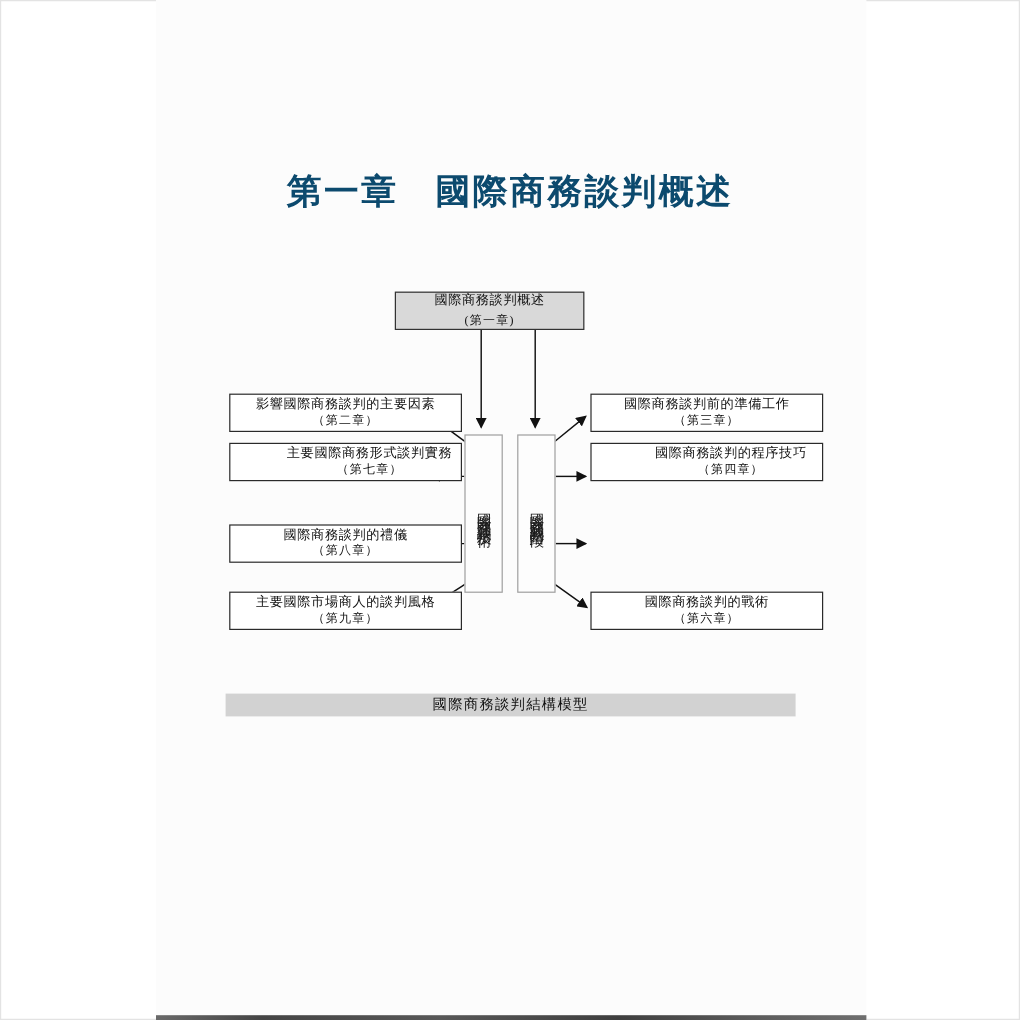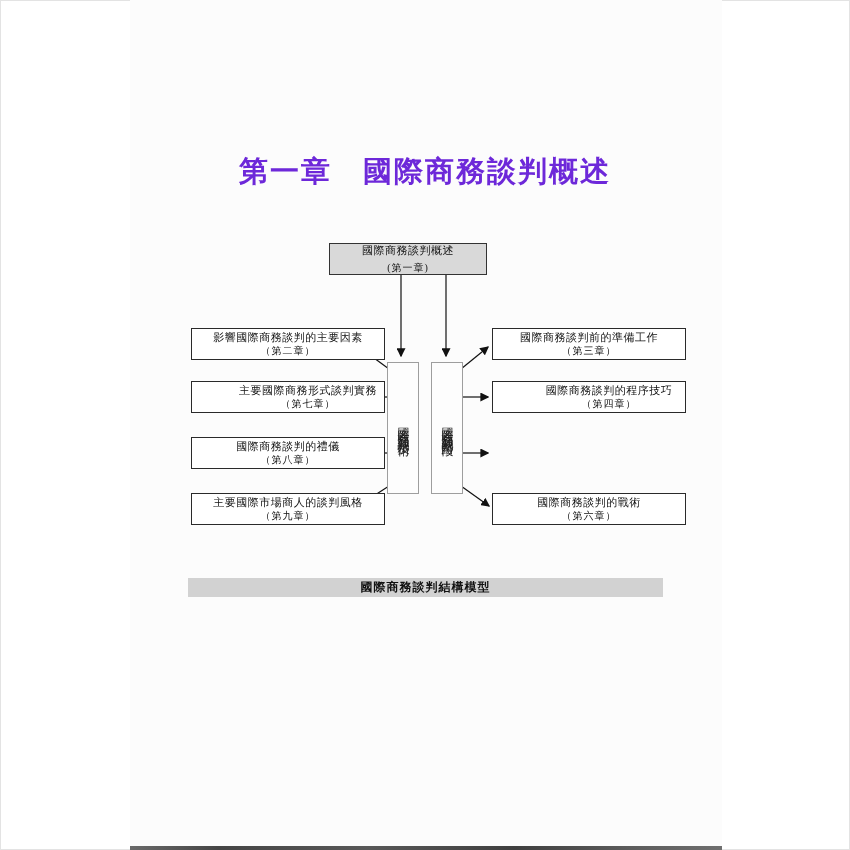--- a/index.html
+++ b/index.html
@@ -11,58 +11,58 @@
   }
   .page-col{
     position:absolute;left:130px;top:0;width:592px;height:850px;
     background:#fcfcfc;
   }
   .scan-edge{
     position:absolute;left:130px;bottom:0;width:592px;height:4px;
     background:linear-gradient(90deg,#6a6a6a,#454545 15%,#585858 40%,#3f3f3f 65%,#5d5d5d 85%,#6f6f6f);
   }
   .chapter-title{
-    position:absolute;left:0;top:152px;width:850px;
+    position:absolute;left:0;top:140px;width:850px;
     text-align:center;font-size:29px;font-weight:bold;
-    letter-spacing:2px;color:#6d28d9;
+    letter-spacing:2px;color:#0c4a6e;
   }
   .svg-overlay{position:absolute;left:0;top:0;}
   .node{
     position:absolute;box-sizing:border-box;background:#fff;
     border:1.5px solid #2a2a2a;
     display:flex;flex-direction:column;align-items:center;justify-content:center;
     text-align:center;line-height:1.25;
   }
   .node .l1{font-size:11px;letter-spacing:0.5px;}
   .node .l2{font-size:10px;letter-spacing:1px;}
   .node-root{
     left:329px;top:243px;width:158px;height:32px;
     background:#d9d9d9;border:1.5px solid #333;justify-content:space-between;
   }
   .side{width:194px;height:32px;}
   .side.lft{left:191px;}
   .side.rgt{left:492px;}
-  .row1{top:328px;} .row2{top:381px;padding-left:40px;} .row3{top:437px;} .row4{top:493px;}
+  .row1{top:328px;} .row2{top:369px;padding-left:40px;} .row3{top:437px;} .row4{top:493px;}
   .hub{
     position:absolute;box-sizing:border-box;width:32px;height:132px;top:362px;
     background:#fdfdfd;border:1px solid #9e9e9e;
     display:flex;align-items:center;justify-content:center;
   }
   .hub .vtxt{
     writing-mode:vertical-rl;text-orientation:upright;
     font-size:12px;letter-spacing:2.5px;color:#1a1a1a;
   }
   .hub-left{left:387px;}
   .hub-right{left:431px;}
   .caption-bar{
     position:absolute;left:188px;top:578px;width:475px;height:19px;
     background:#d2d2d2;
     display:flex;align-items:center;justify-content:center;
     font-family:"Liberation Sans","DejaVu Sans",sans-serif;
-    font-weight:bold;font-size:12px;letter-spacing:1px;color:#111;
+    font-weight:normal;font-size:12px;letter-spacing:1px;color:#111;
   }
 </style>
 </head>
 <body>
 
 <div class="canvas">
 
   <div class="page-col"></div>
 
   <div class="chapter-title">第一章　國際商務談判概述</div>

